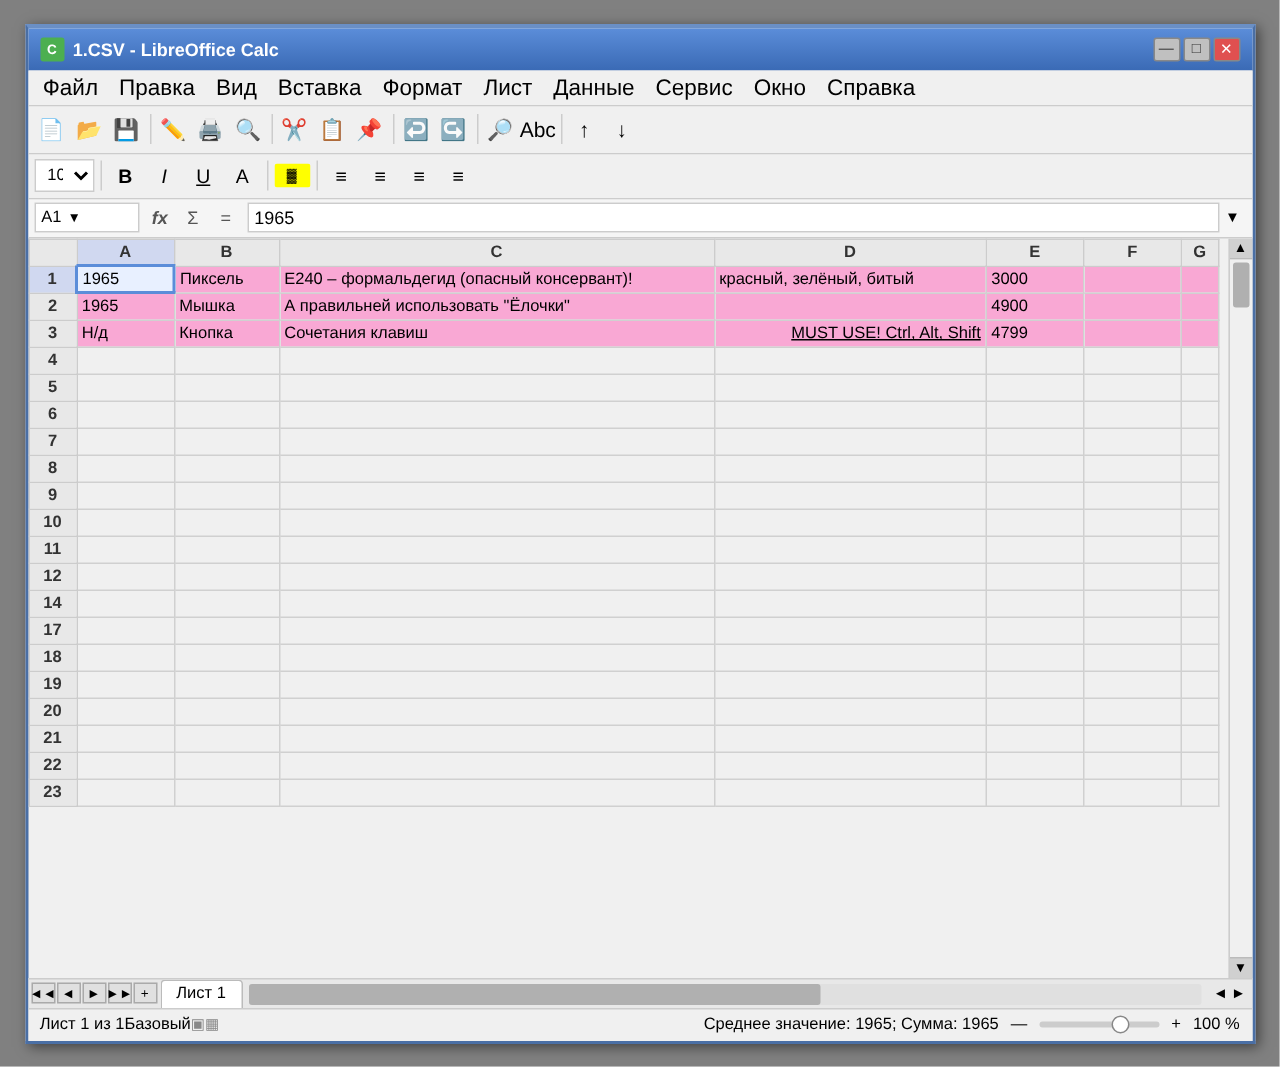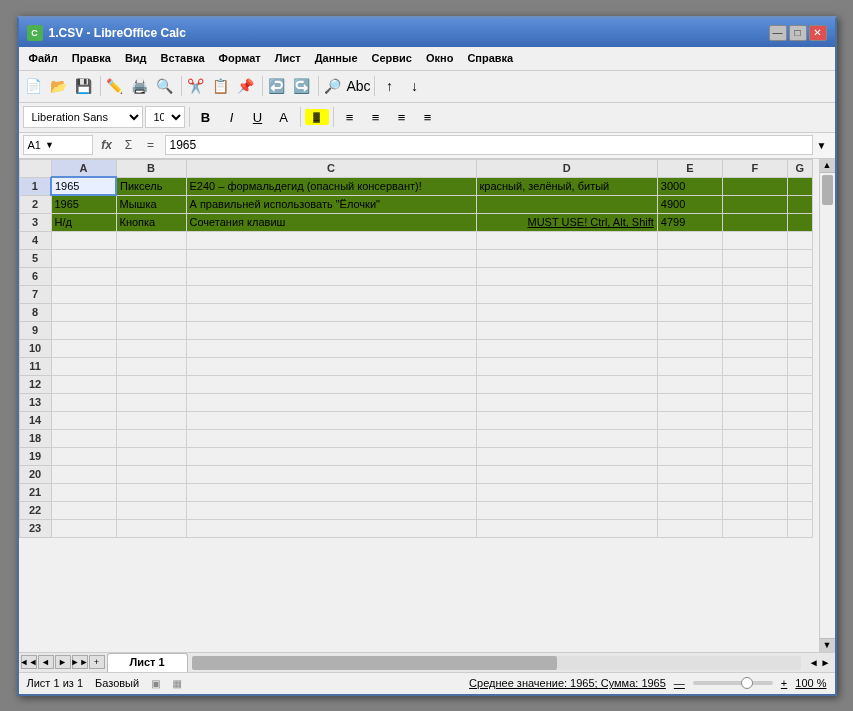--- a/index.html
+++ b/index.html
@@ -76,24 +76,23 @@
       border-bottom: 1px solid #ccc;
       padding: 2px 4px;
       display: flex;
       align-items: center;
       gap: 2px;
       height: 24px;
       flex-shrink: 0;
     }
     .menu-item {
       padding: 2px 6px;
-      font-size: 11px;
+      font-size: 15px;
       cursor: pointer;
       border-radius: 2px;
-      font-weight: bold;
     }
     .toolbar {
       background: #f0f0f0;
       border-bottom: 1px solid #ccc;
       padding: 2px 4px;
       display: flex;
       align-items: center;
       gap: 1px;
       height: 32px;
       flex-shrink: 0;
@@ -264,21 +263,21 @@
       font-size: 11px;
       overflow: hidden;
       white-space: nowrap;
       vertical-align: middle;
     }
     .cell.selected {
       border: 2px solid #5b8dd9;
       background: #e8f0ff;
     }
     .cell.data {
-      background: #4d7c0f;
+      background: #f9a8d4;
     }
     .col-a { width: 65px; }
     .col-b { width: 70px; }
     .col-c { width: 290px; }
     .col-d { width: 165px; }
     .col-e { width: 65px; }
     .col-f { width: 65px; }
     .col-g { width: 25px; }
     .scrollbar-v {
       width: 16px;
@@ -291,31 +290,30 @@
       background: #f0f0f0;
       border-top: 1px solid #ccc;
       padding: 2px 8px;
       display: flex;
       align-items: center;
       justify-content: space-between;
       height: 22px;
       flex-shrink: 0;
       font-size: 11px;
     }
-    .status-left { display: flex; align-items: flex-end; gap: 12px; }
-    .status-right { display: flex; align-items: center; gap: 8px; text-decoration: underline; }
+    .status-left { display: flex; align-items: flex-start; }
+    .status-right { display: flex; align-items: center; gap: 8px; }
     .sheet-tab {
       background: #d0d0d0;
       border: 1px solid #bbb;
       border-bottom: none;
-      padding: 2px 22px;
+      padding: 2px 10px;
       font-size: 11px;
       cursor: pointer;
       border-radius: 3px 3px 0 0;
-      font-weight: bold;
     }
     .sheet-tab.active {
       background: white;
       border-bottom: 1px solid white;
       margin-bottom: -1px;
     }
     .tab-nav-btn {
       width: 16px;
       height: 14px;
       border: 1px solid #aaa;
@@ -391,23 +389,20 @@
     <div class="toolbar-btn">↪️</div>
     <div class="toolbar-sep"></div>
     <div class="toolbar-btn">🔎</div>
     <div class="toolbar-btn">Abc</div>
     <div class="toolbar-sep"></div>
     <div class="toolbar-btn">↑</div>
     <div class="toolbar-btn">↓</div>
   </div>
 
   <div class="format-bar">
-    <select class="font-select">
-      <option>Liberation Sans</option>
-    </select>
     <select class="font-size-select">
       <option>10</option>
     </select>
     <div class="toolbar-sep"></div>
     <div class="format-btn" style="font-weight:bold;">B</div>
     <div class="format-btn" style="font-style:italic;">I</div>
     <div class="format-btn" style="text-decoration:underline;">U</div>
     <div class="format-btn">A</div>
     <div class="toolbar-sep"></div>
     <div class="format-btn" style="background:#ffff00; width:24px; height:16px; font-size:9px;">▓</div>
@@ -562,31 +557,31 @@
               <th class="row-header">12</th>
               <td class="cell"></td>
               <td class="cell"></td>
               <td class="cell"></td>
               <td class="cell"></td>
               <td class="cell"></td>
               <td class="cell"></td>
               <td class="cell"></td>
             </tr>
             <tr>
-              <th class="row-header">13</th>
-              <td class="cell"></td>
-              <td class="cell"></td>
-              <td class="cell"></td>
-              <td class="cell"></td>
-              <td class="cell"></td>
-              <td class="cell"></td>
-              <td class="cell"></td>
-            </tr>
-            <tr>
               <th class="row-header">14</th>
+              <td class="cell"></td>
+              <td class="cell"></td>
+              <td class="cell"></td>
+              <td class="cell"></td>
+              <td class="cell"></td>
+              <td class="cell"></td>
+              <td class="cell"></td>
+            </tr>
+            <tr>
+              <th class="row-header">17</th>
               <td class="cell"></td>
               <td class="cell"></td>
               <td class="cell"></td>
               <td class="cell"></td>
               <td class="cell"></td>
               <td class="cell"></td>
               <td class="cell"></td>
             </tr>
             <tr>
               <th class="row-header">18</th>

